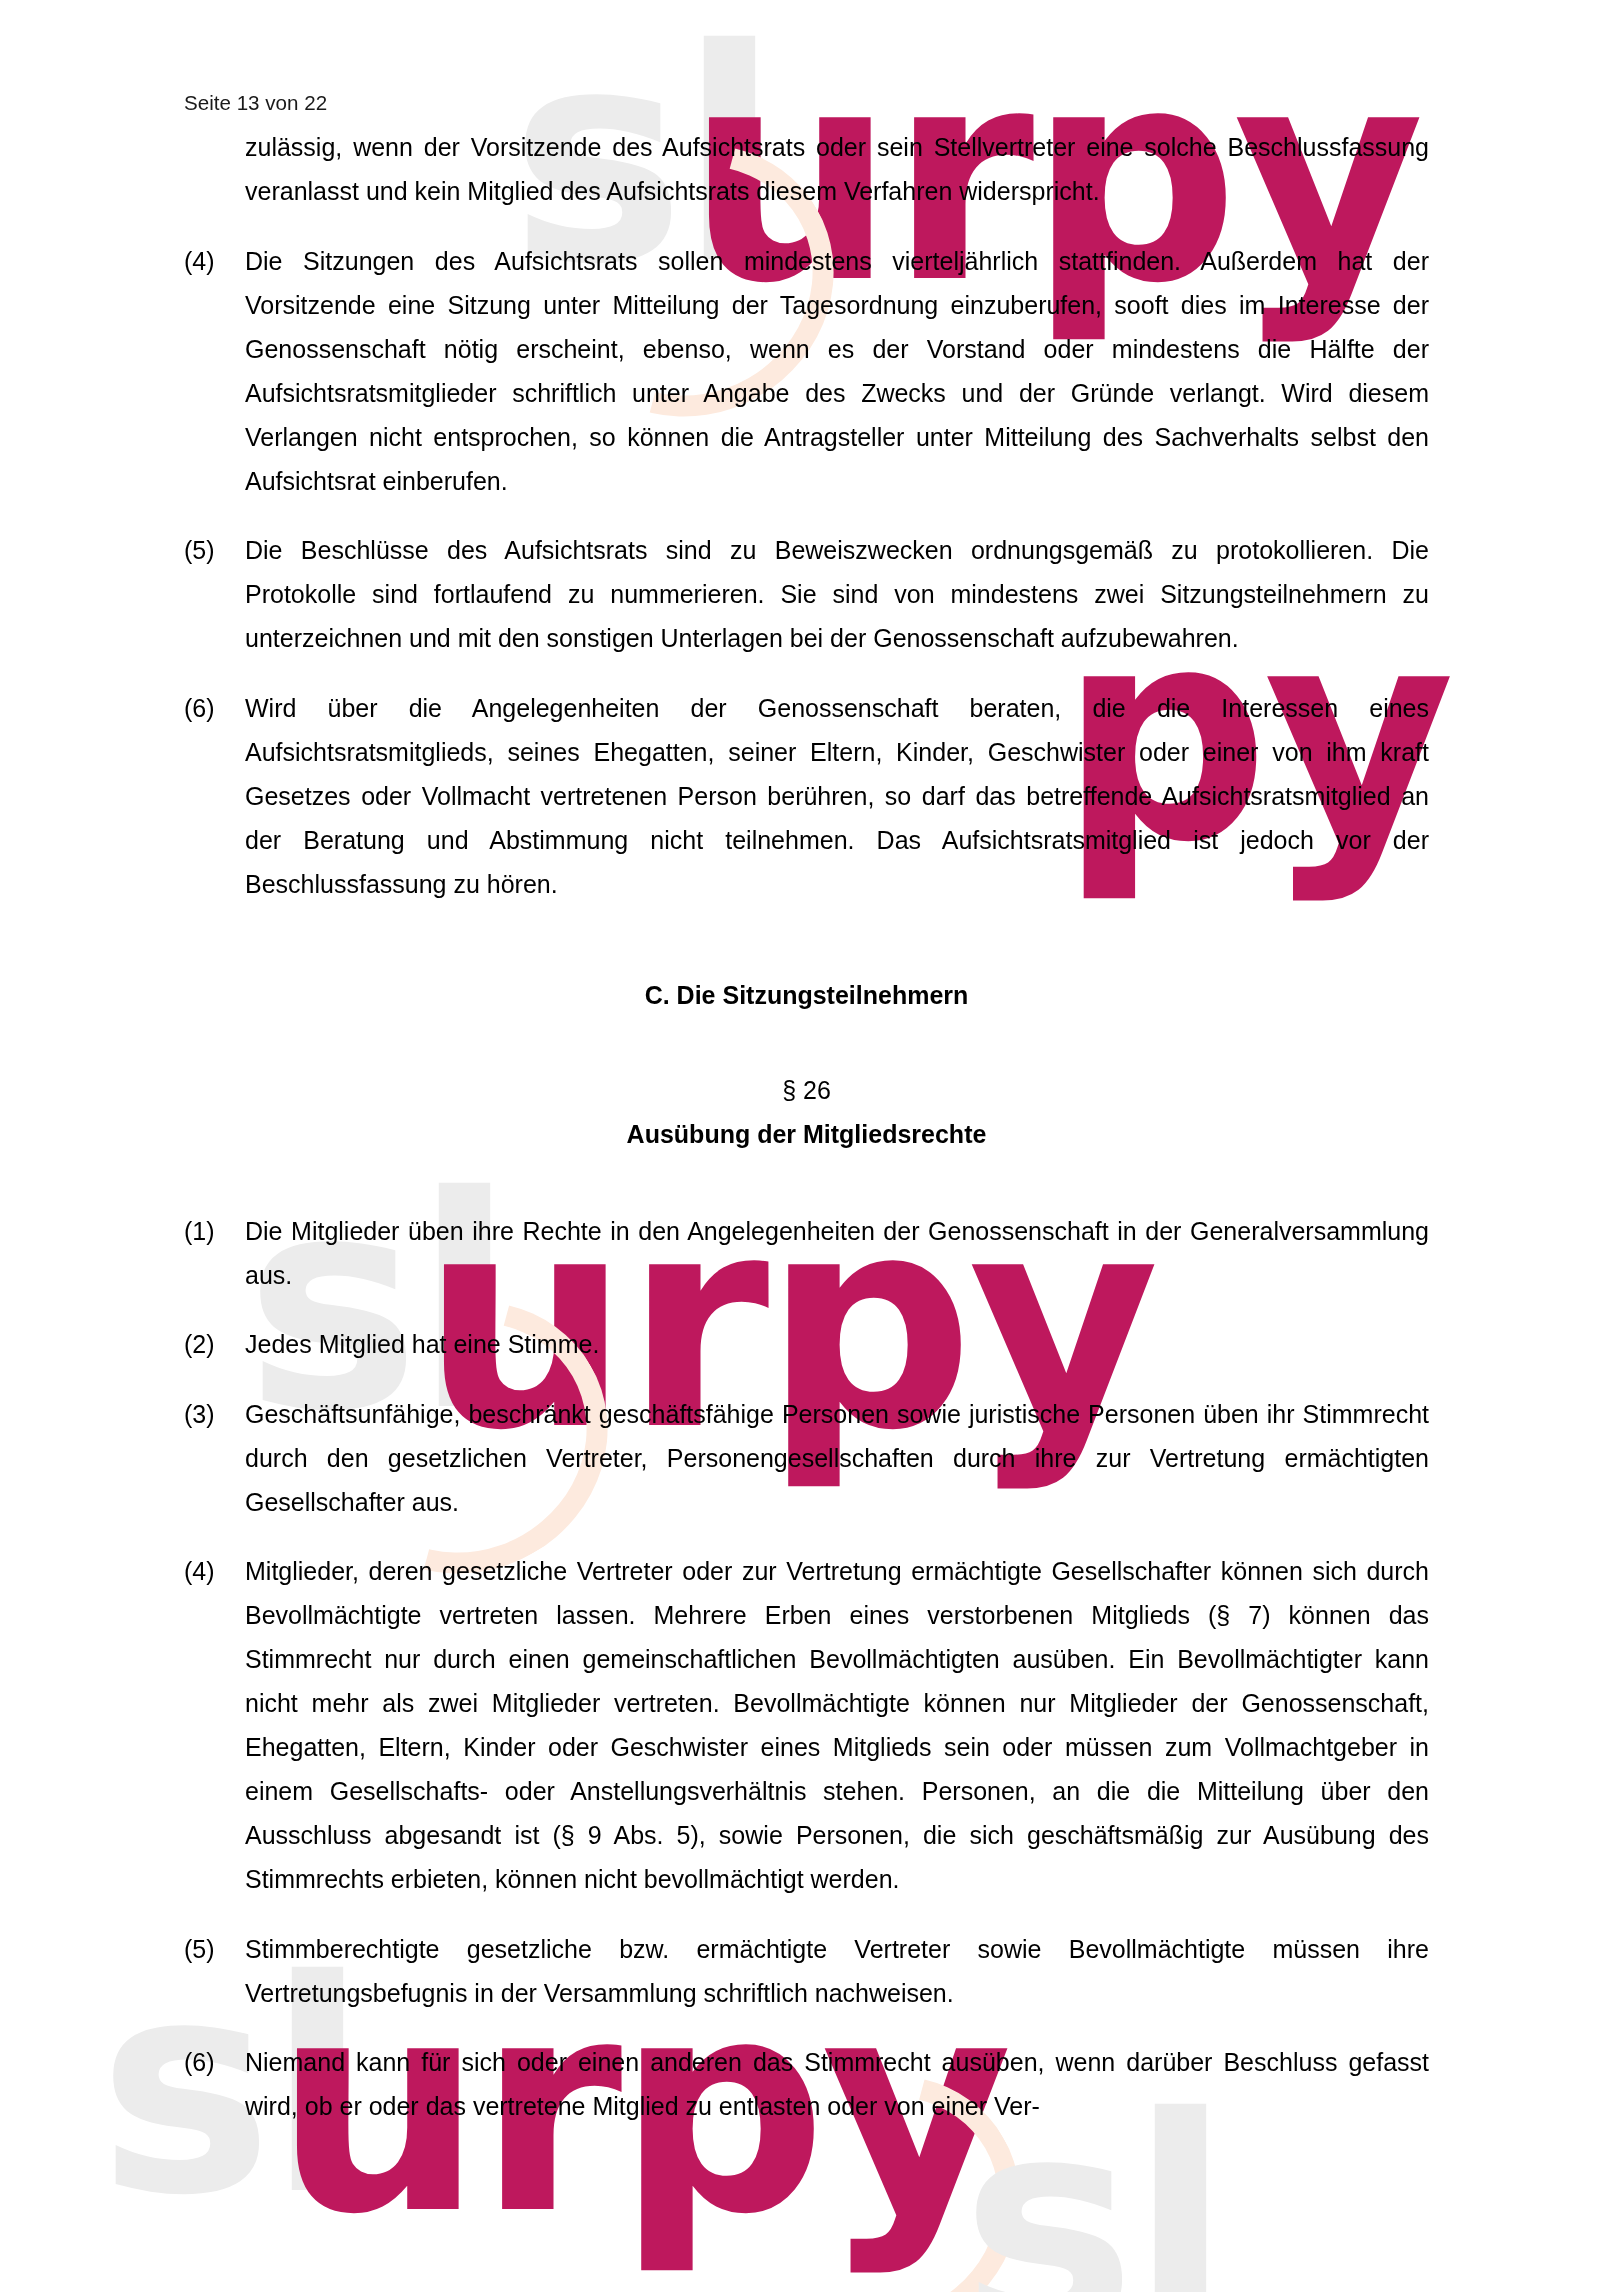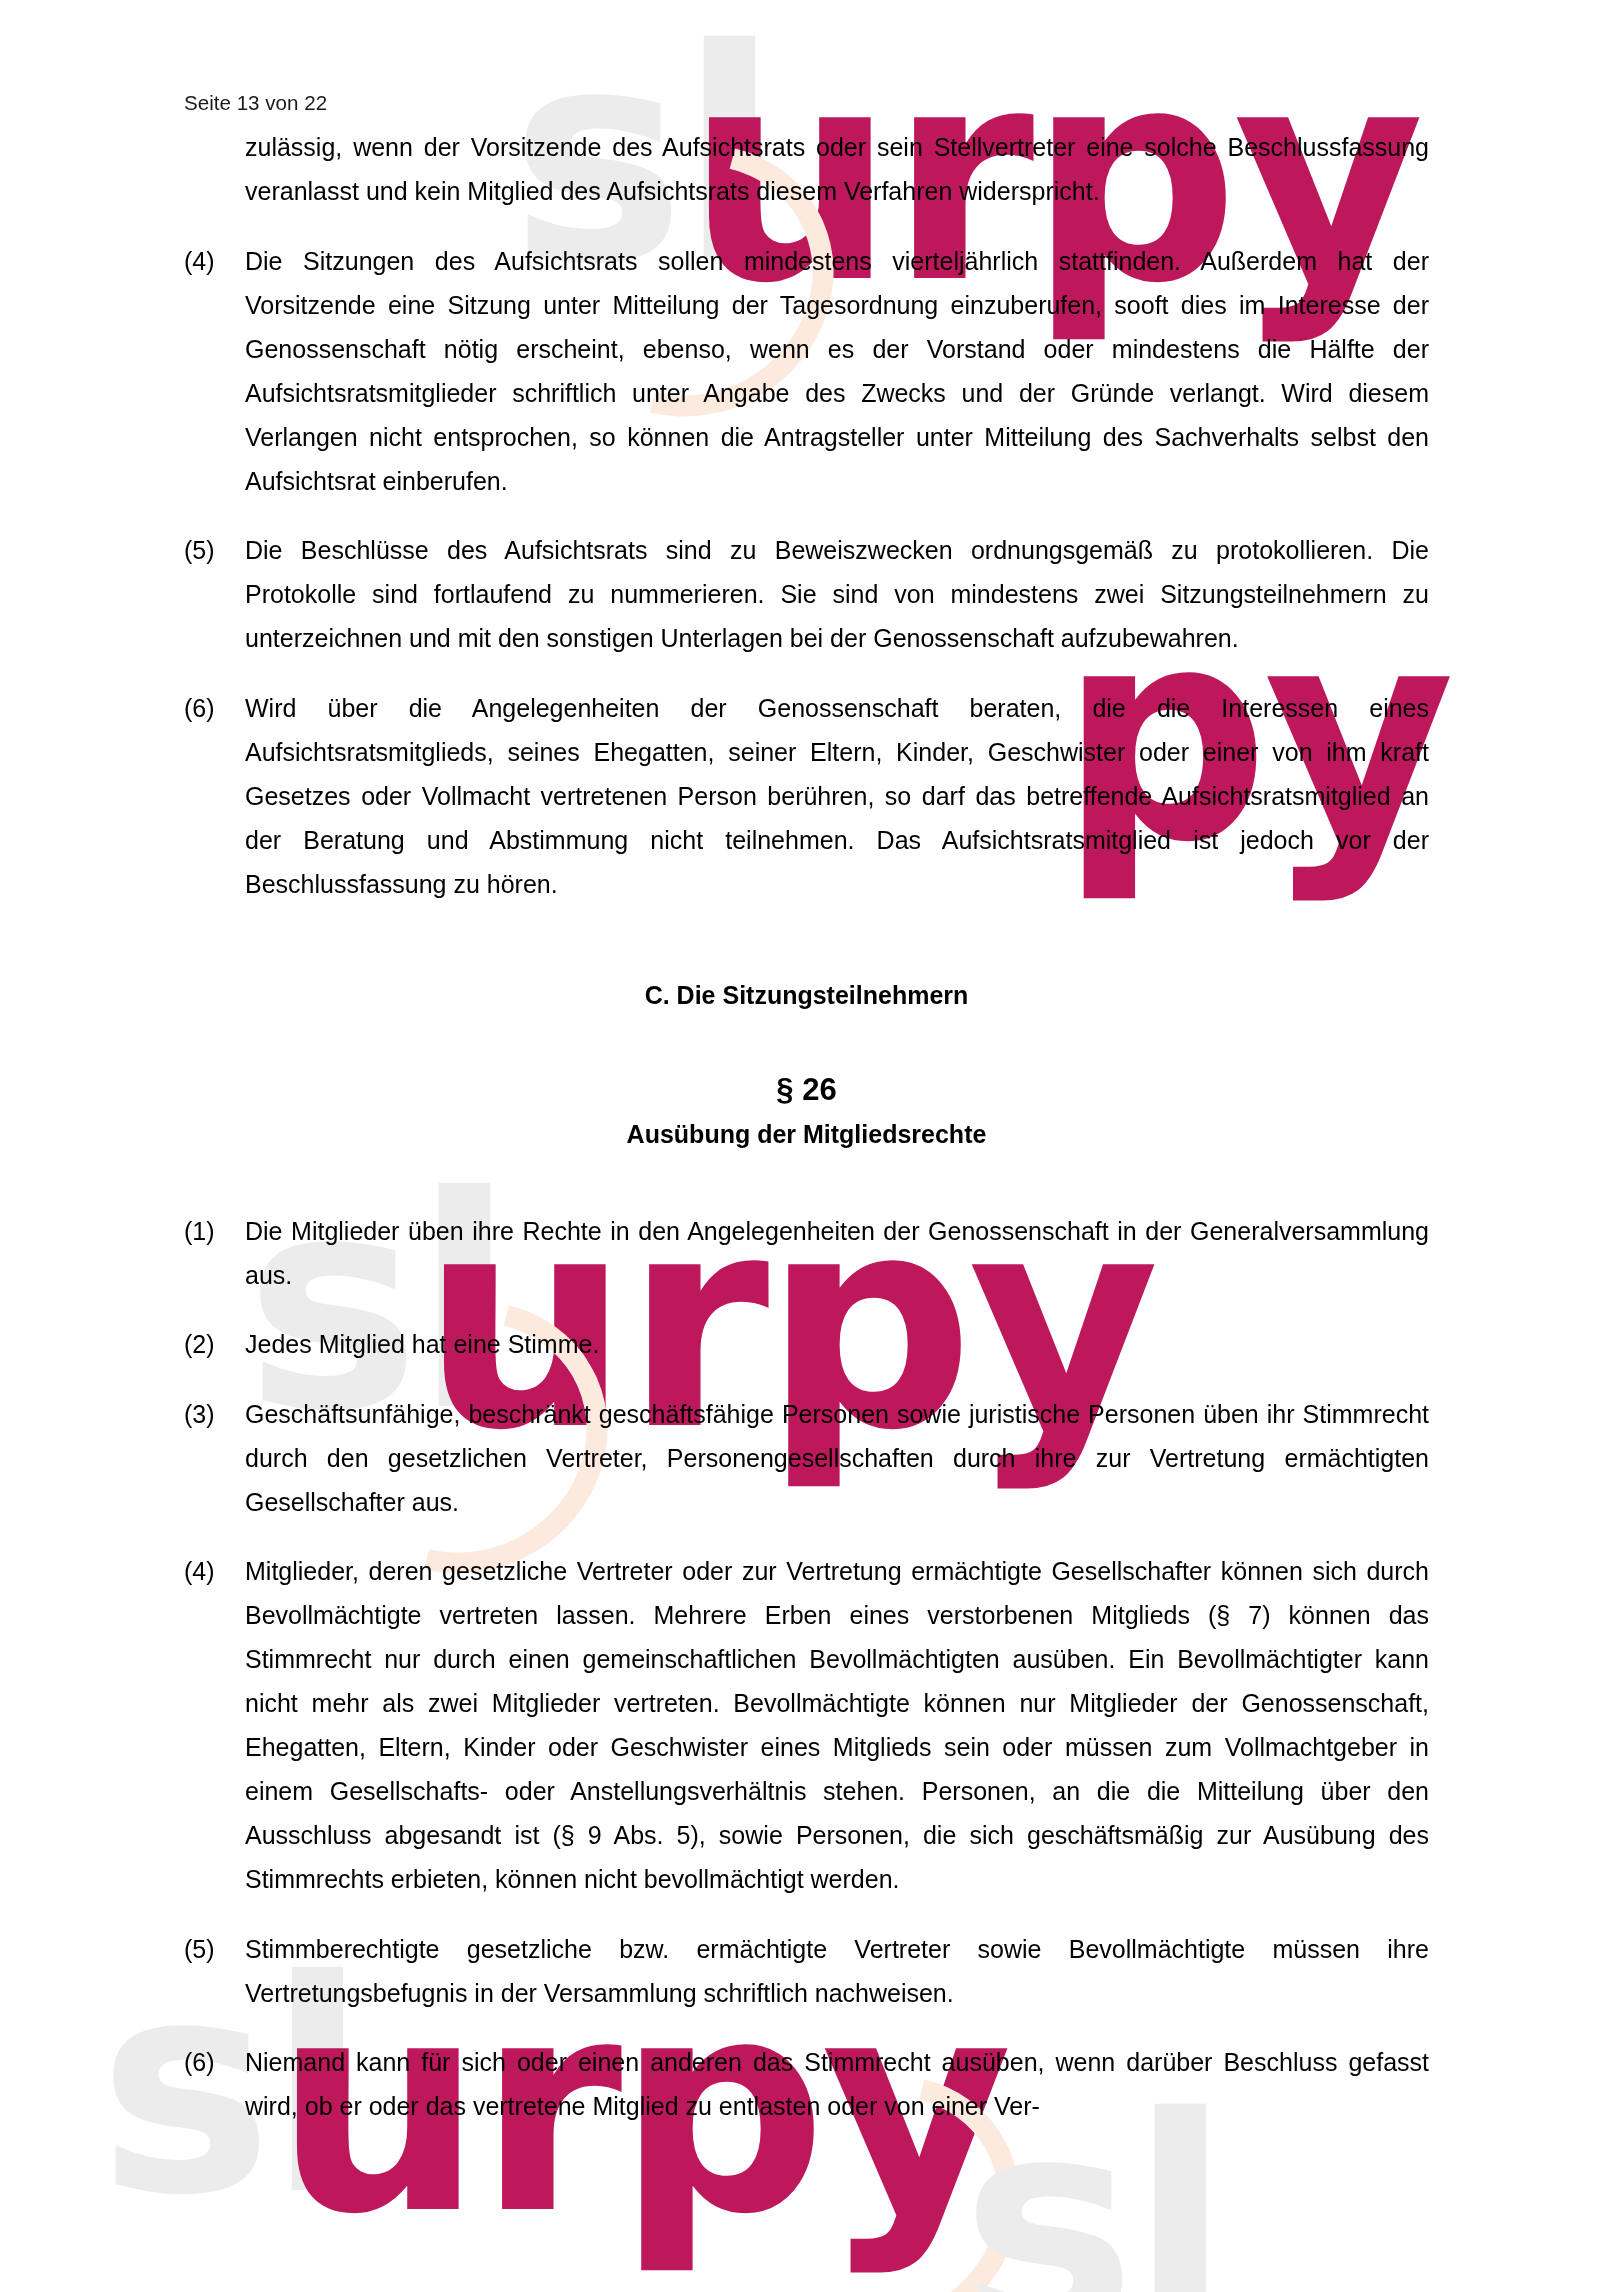--- a/index.html
+++ b/index.html
@@ -109,22 +109,22 @@
     text-align: center;
   }
   .h-section {
     font-size: 25px;
     font-weight: 700;
     text-align: center;
     margin: 67px 0 0 0;
     line-height: 44px;
   }
   .h-par {
-    font-size: 31px;
-    font-weight: 700;
+    font-size: 25px;
+    font-weight: 400;
     text-align: center;
     margin: 51px 0 0 0;
     line-height: 44px;
   }
   .h-title {
     font-size: 25px;
     font-weight: 700;
     text-align: center;
     margin: 0 0 53px 0;
     line-height: 44px;

